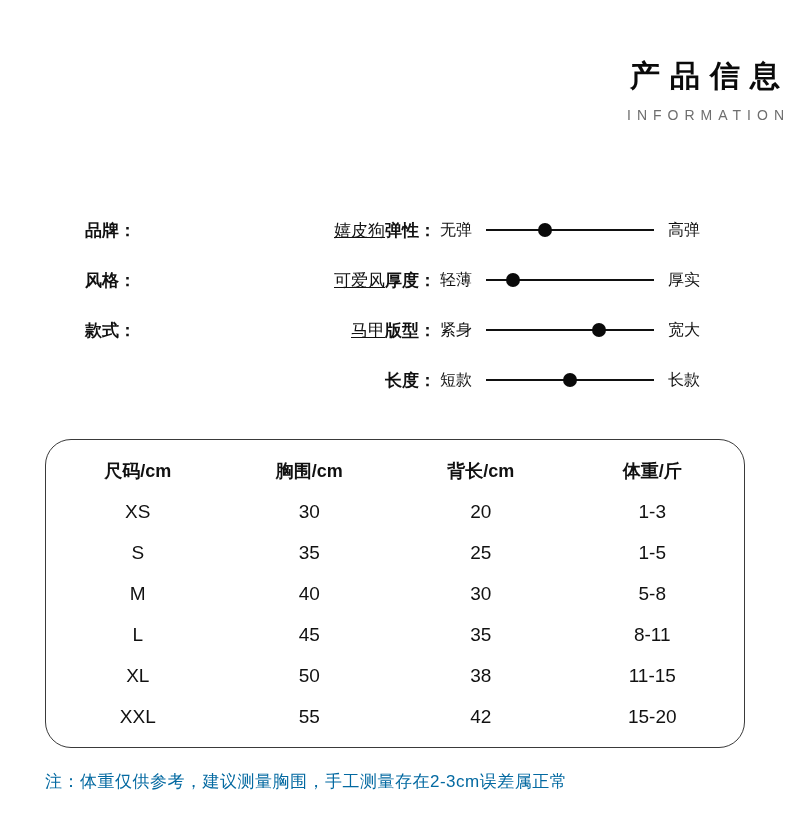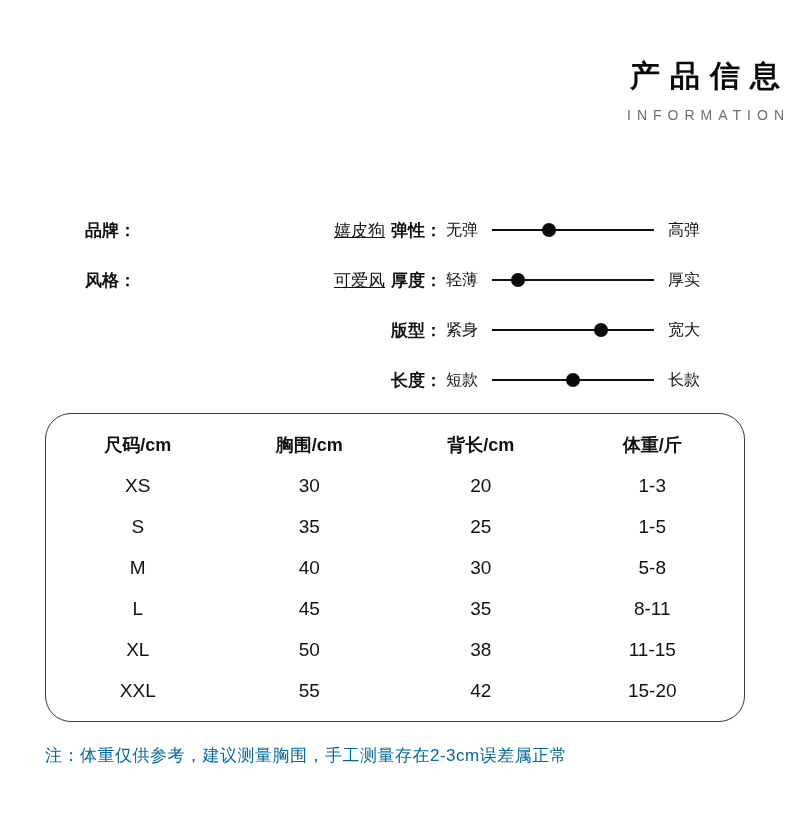--- a/index.html
+++ b/index.html
@@ -40,41 +40,41 @@
   .slider-col { flex: 1; }
   .attr-row, .slider-row {
     height: 50px;
     display: flex;
     align-items: center;
     font-size: 17px;
     justify-content: space-between;
   }
   .attr-label { font-weight: 700; white-space: nowrap; }
   .attr-value { margin-left: 6px; white-space: nowrap; text-decoration: underline; }
-  .slider-row .attr-label { margin-right: 4px; margin-left: 6px; }
+  .slider-row .attr-label { margin-right: 4px; }
   .slider-end { white-space: nowrap; font-size: 16px; }
   .slider-track {
     flex: 1;
     position: relative;
     height: 2px;
     background: #111111;
     margin: 0 14px;
   }
   .slider-dot {
     position: absolute;
     top: 50%;
     width: 14px;
     height: 14px;
     border-radius: 50%;
     background: #0a0a0a;
     transform: translate(-50%, -50%);
   }
 
   
-  .table-wrap { padding: 0 45px; margin-top: 8px; }
+  .table-wrap { padding: 0 45px; margin-top: 34px; }
   table.size-table {
     width: 100%;
     border: 1px solid #3a3a3a;
     border-radius: 26px;
     border-collapse: separate;
     border-spacing: 0;
     padding: 10px 6px;
   }
   .size-table th, .size-table td {
     width: 25%;
@@ -107,20 +107,24 @@
 
     <div class="attr-col">
       <div class="attr-row">
         <span class="attr-label">品牌：</span>
         <span class="attr-value">嬉皮狗</span>
       </div>
       <div class="attr-row">
         <span class="attr-label">风格：</span>
         <span class="attr-value">可爱风</span>
       </div>
+      <div class="attr-row">
+        <span class="attr-label">款式：</span>
+        <span class="attr-value">马甲</span>
+      </div>
     </div>
 
     <div class="slider-col">
       <div class="slider-row">
         <span class="attr-label">弹性：</span>
         <span class="slider-end">无弹</span>
         <span class="slider-track">
           <span class="slider-dot" style="left: 35%;"></span>
         </span>
         <span class="slider-end">高弹</span>

